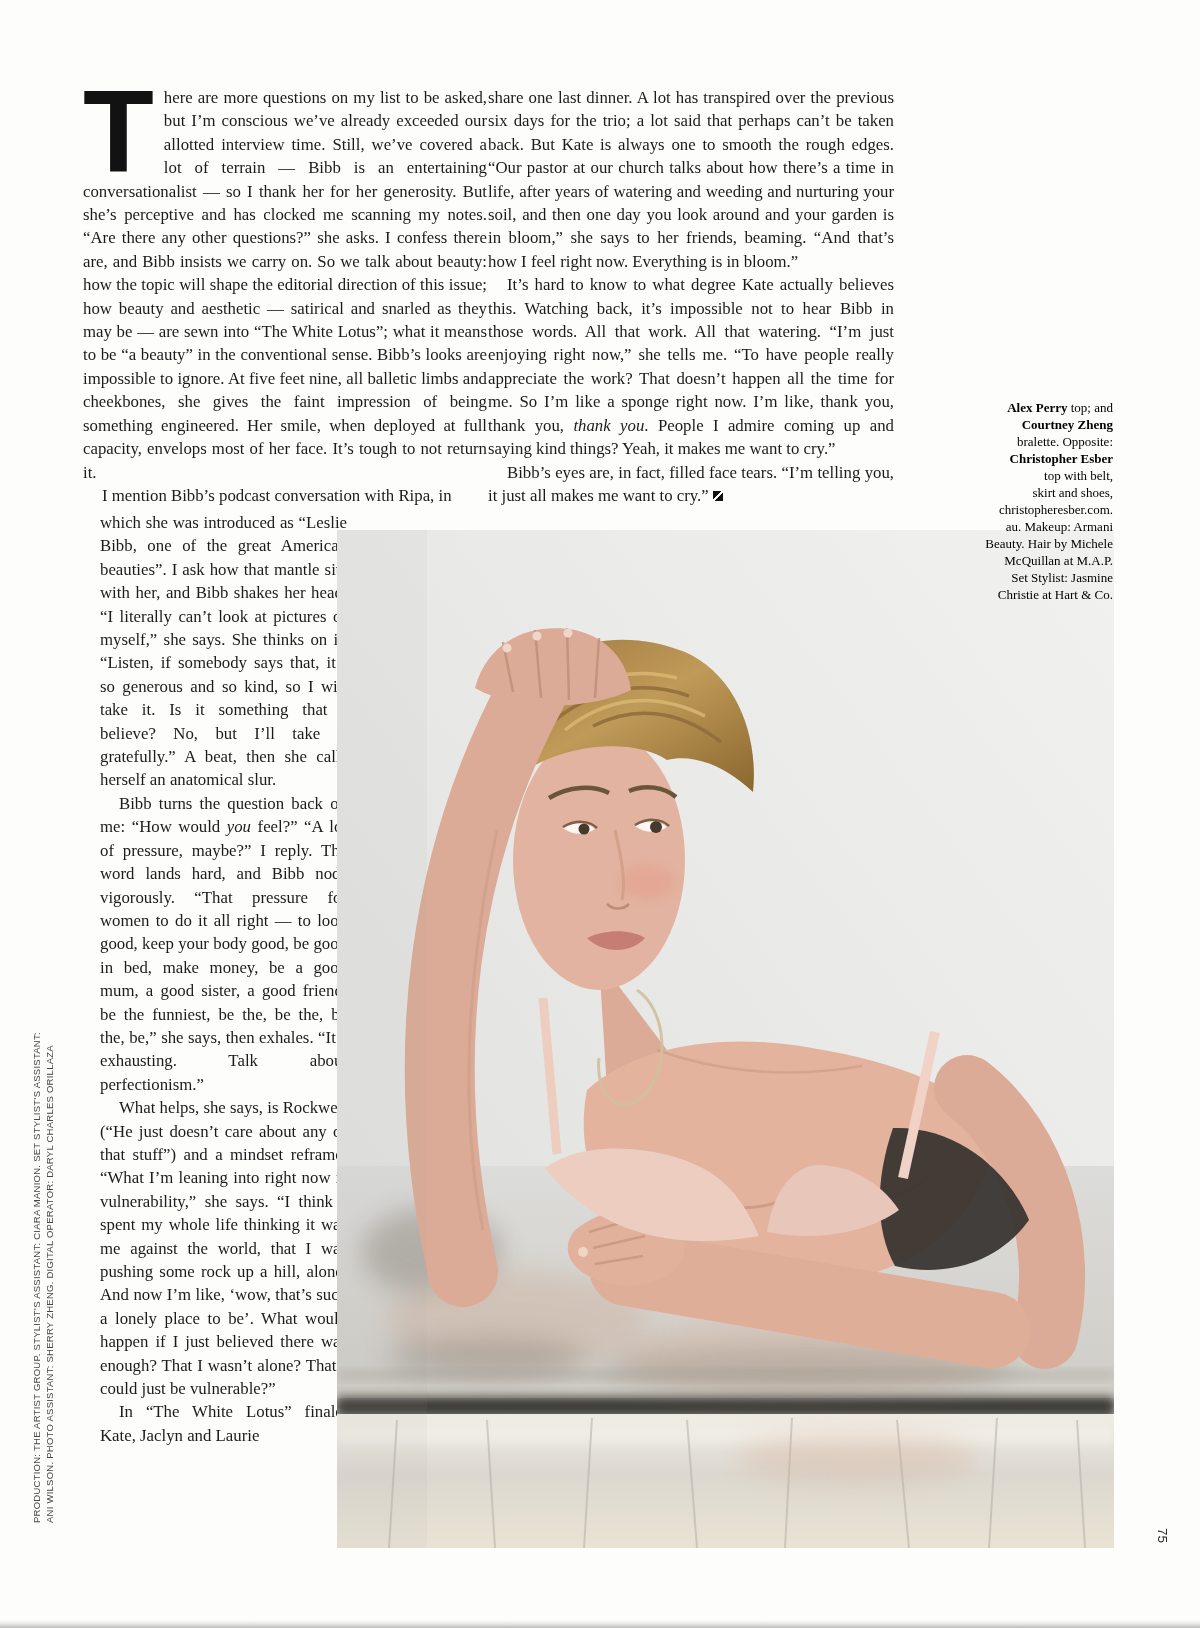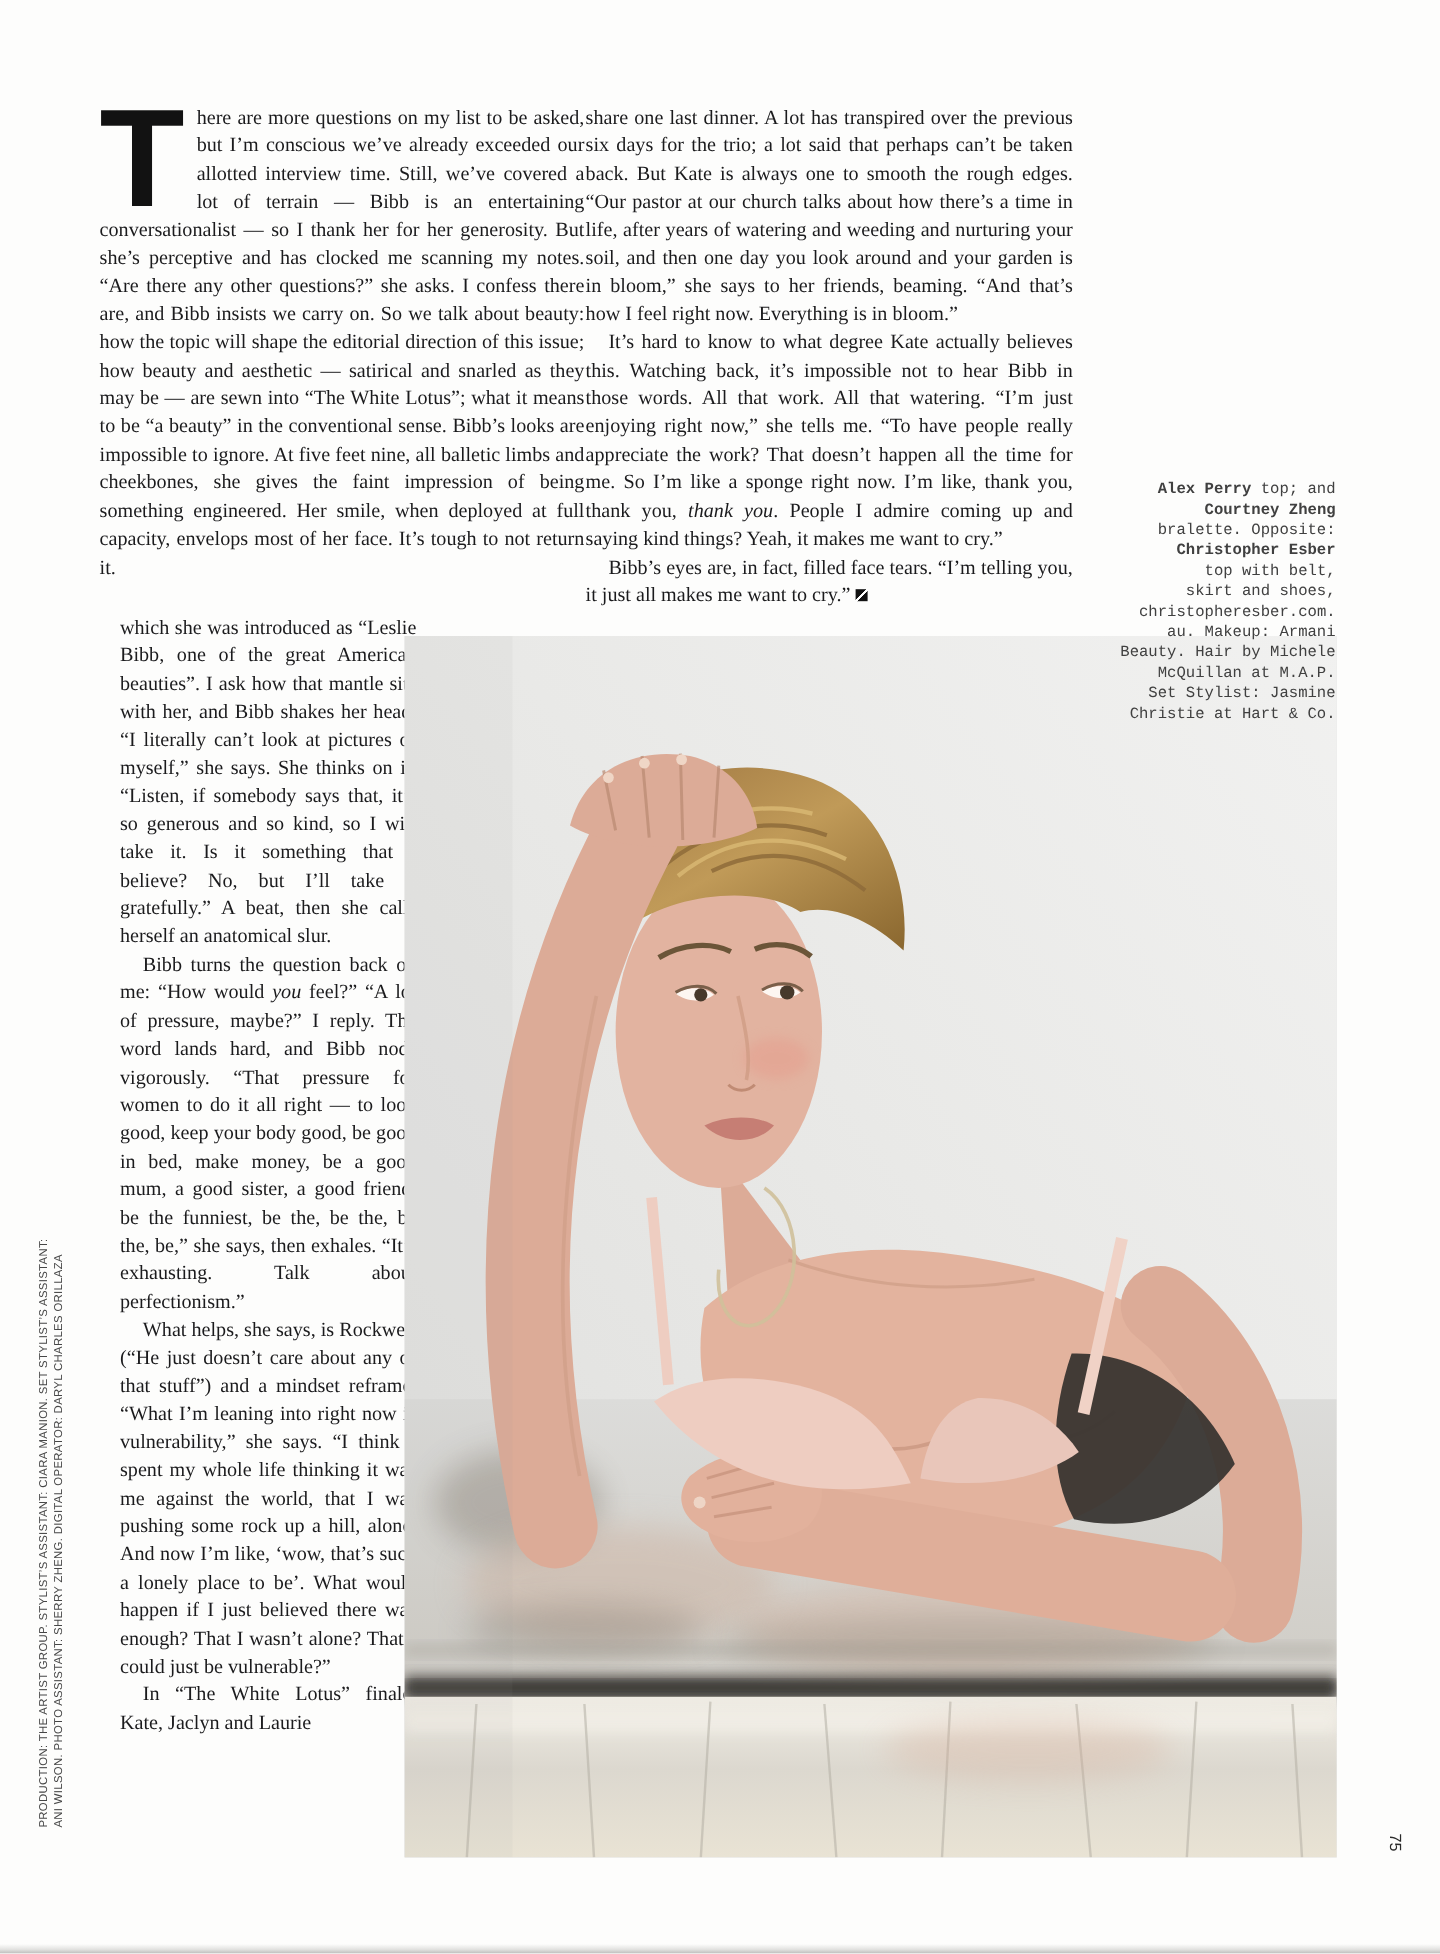--- a/index.html
+++ b/index.html
@@ -32,22 +32,22 @@
     display:inline-block;width:10px;height:10px;margin-left:4px;
     vertical-align:baseline;
     background:linear-gradient(135deg,#121212 44%,#ffffff 44%,#ffffff 56%,#121212 56%);
   }
   #photo{
     position:absolute;left:337px;top:530px;width:777px;height:1018px;
     background:#e8e8e6;overflow:hidden;z-index:1;
   }
   #credits{
     position:absolute;top:399px;right:87px;width:230px;z-index:2;
-    font-family:Liberation Mono, monospace;
-    font-size:13px;line-height:17px;text-align:right;color:#404040;
+    font-family:Liberation Serif, serif;
+    font-size:13px;line-height:17px;text-align:right;color:#000000;
   }
   #production-credits{
     position:absolute;left:31px;top:1523px;
     transform:rotate(-90deg);transform-origin:0 0;
     font-family:"Liberation Sans", sans-serif;
     font-size:9.5px;line-height:12.5px;letter-spacing:.25px;
     color:#464646;white-space:nowrap;
   }
   #folio{
     position:absolute;left:1155px;top:1528px;
@@ -60,20 +60,21 @@
     background:linear-gradient(to bottom,#fdfdfc,#e3e3e1 55%,#bdbdbb);
   }
 </style>
 </head>
 <body>
 
 <div>
 
   <div id="col1-wide" class="bodytext">
     <p class="noindent"><span class="dropcap">T</span><span>here are more questions on my list to be asked, but I’m conscious we’ve already exceeded our allotted interview time. Still, we’ve covered a lot of terrain — Bibb is an entertaining conversationalist — so I thank her for her generosity. But she’s perceptive and has clocked me scanning my notes. “Are there any other questions?” she asks. I confess there are, and Bibb insists we carry on. So we talk about beauty: how the topic will shape the editorial direction of this issue; how beauty and aesthetic — satirical and snarled as they may be — are sewn into “The White Lotus”; what it means to be “a beauty” in the conventional sense. Bibb’s looks are impossible to ignore. At five feet nine, all balletic limbs and cheekbones, she gives the faint impression of being something engineered. Her smile, when deployed at full capacity, envelops most of her face. It’s tough to not return it.</span></p>
+    <p><span>I mention Bibb’s podcast conversation with Ripa, in</span></p>
   </div>
 
   <div id="col1-narrow" class="bodytext">
     <p class="noindent"><span>which she was introduced as “Leslie Bibb, one of the great American beauties”. I ask how that mantle sits with her, and Bibb shakes her head. “I literally can’t look at pictures of myself,” she says. She thinks on it. “Listen, if somebody says that, it’s so generous and so kind, so I will take it. Is it something that I believe? No, but I’ll take it gratefully.” A beat, then she calls herself an anatomical slur.</span></p>
     <p><span><span>Bibb turns the question back on me: “How would </span><span style="font-style: italic;">you</span><span> feel?” “A lot of pressure, maybe?” I reply. The word lands hard, and Bibb nods vigorously. “That pressure for women to do it all right — to look good, keep your body good, be good in bed, make money, be a good mum, a good sister, a good friend, be the funniest, be the, be the, be the, be,” she says, then exhales. “It’s exhausting. Talk about perfectionism.”</span></span></p>
     <p><span>What helps, she says, is Rockwell (“He just doesn’t care about any of that stuff”) and a mindset reframe. “What I’m leaning into right now is vulnerability,” she says. “I think I spent my whole life thinking it was me against the world, that I was pushing some rock up a hill, alone. And now I’m like, ‘wow, that’s such a lonely place to be’. What would happen if I just believed there was enough? That I wasn’t alone? That I could just be vulnerable?”</span></p>
     <p><span>In “The White Lotus” finale, Kate, Jaclyn and Laurie</span></p>
   </div>
 
   <div id="col2" class="bodytext">

